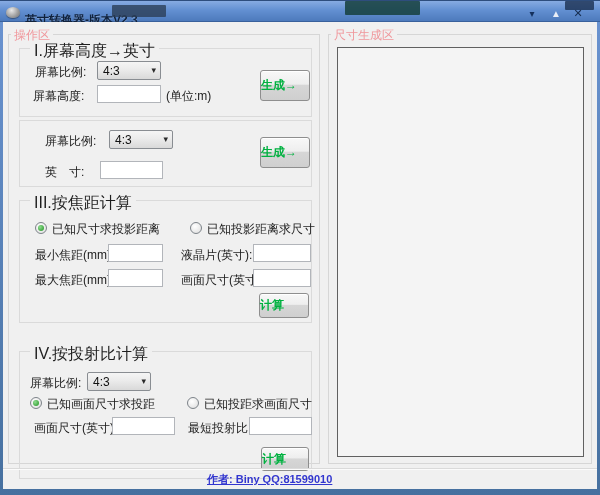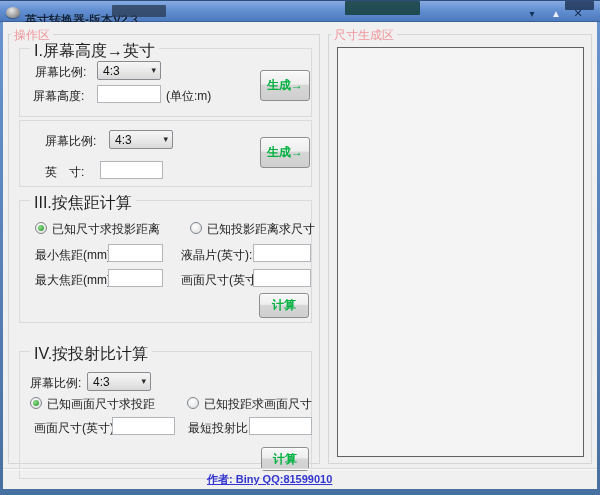--- a/index.html
+++ b/index.html
@@ -49,21 +49,21 @@
 
   .combo { position:absolute; width:64px; height:19px; border:1px solid #898d92;
            border-radius:2px;
            background:linear-gradient(#f5f5f5,#ebebeb 45%,#d9d9d9); }
   .combo .val   { position:absolute; left:5px; top:2px; font-size:12px; color:#111; }
   .combo .arrow { position:absolute; right:4px; top:3px; font-size:9px; color:#2a2a2a; }
 
   .btn { position:absolute; border:1px solid #8e8e8e; border-radius:3px;
          background:linear-gradient(#f8f8f8,#eeeeee 45%,#d6d6d6 50%,#cfcfcf);
          color:#00b140; font-size:12px; font-weight:bold;
-         display:flex; align-items:center; justify-content:center; cursor:default;
+         display:flex; align-items:center; justify-content:flex-start; cursor:default;
          box-shadow:inset 0 1px 0 #fff; }
 
   .radio { position:absolute; width:12px; height:12px; border-radius:50%;
            border:1px solid #7d8389;
            background:radial-gradient(circle at 40% 35%, #ffffff, #dcdcdc); }
   .radio.checked::after { content:""; position:absolute; left:2px; top:2px;
            width:6px; height:6px; border-radius:50%;
            background:radial-gradient(circle at 35% 35%, #8fdc8f, #1f9220); }
 
   .display-box { position:absolute; left:334px; top:25px; width:247px; height:410px;

